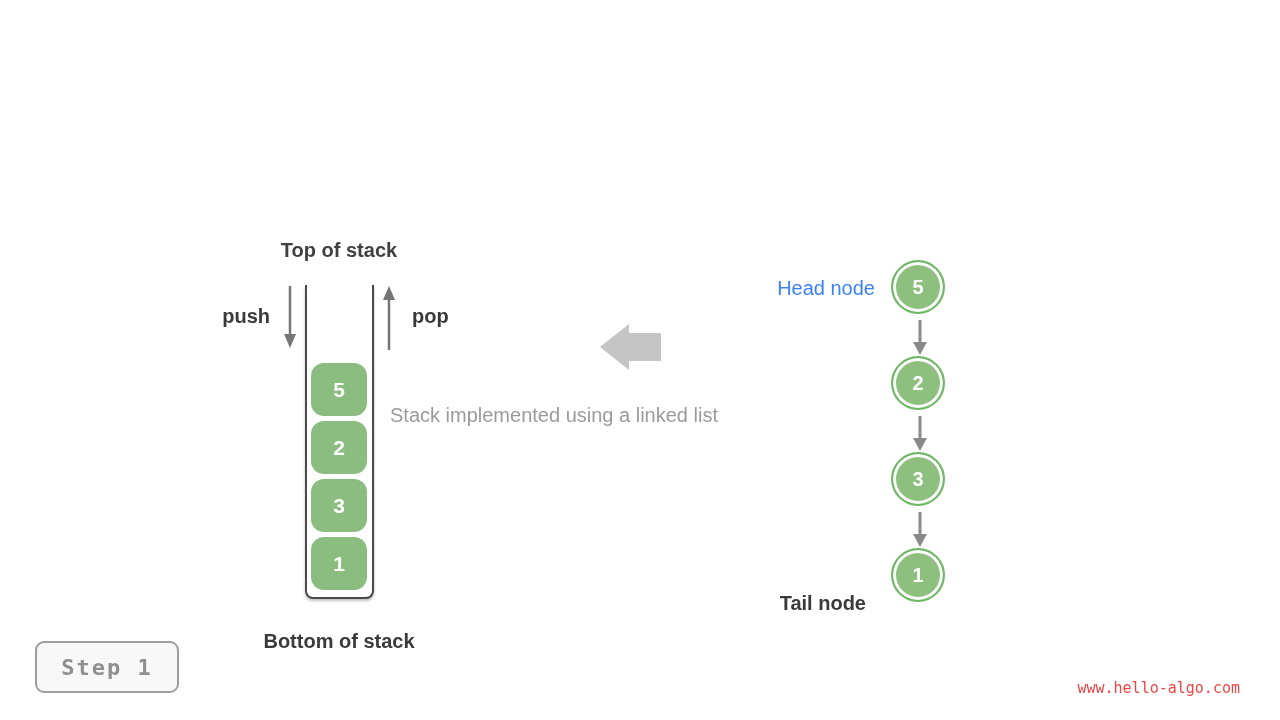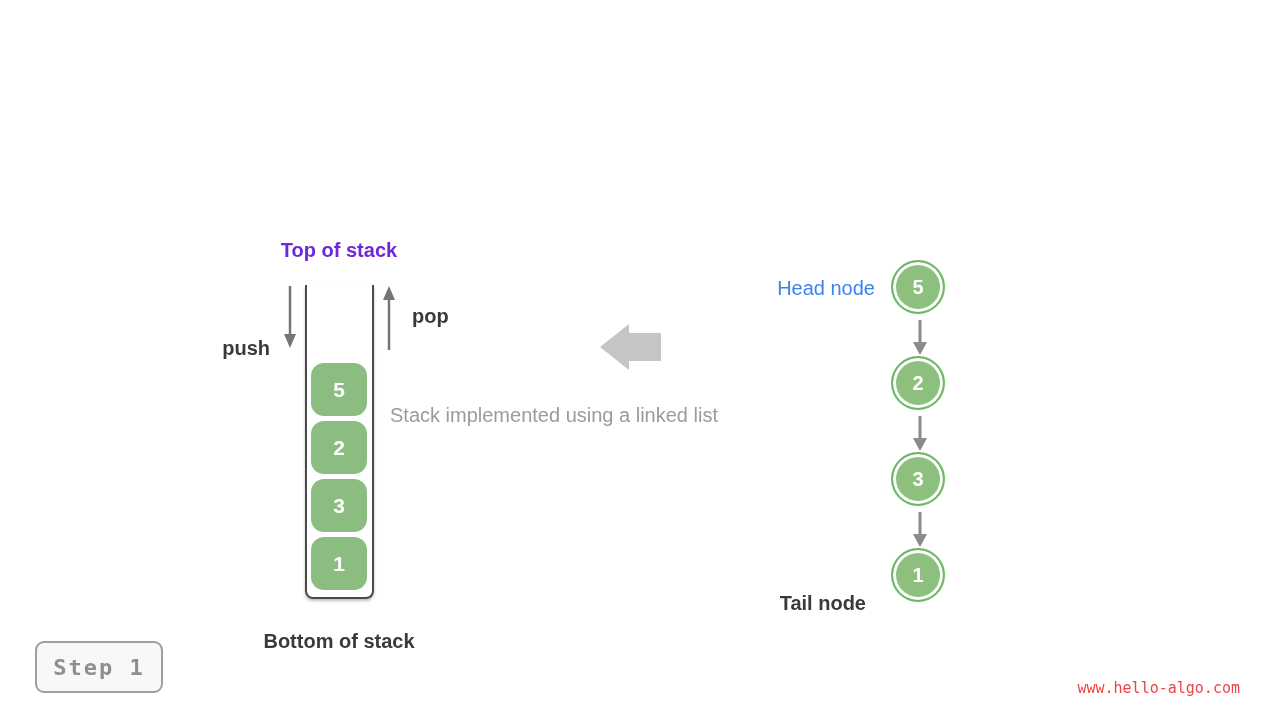--- a/index.html
+++ b/index.html
@@ -4,29 +4,29 @@
 <style>
   * { margin: 0; padding: 0; box-sizing: border-box; }
   html, body { width: 1280px; height: 720px; background: #ffffff; overflow: hidden; }
   body { font-family: "Liberation Sans", sans-serif; position: relative; }
 
   .abs { position: absolute; }
 
   
   .stack-top-label {
     left: 239px; top: 239px; width: 200px;
-    text-align: center; font-size: 20px; font-weight: bold; color: #6d28d9;
+    text-align: center; font-size: 20px; font-weight: bold; color: #404040;
   }
   .stack-bottom-label {
     left: 229px; top: 615px; width: 220px;
     text-align: center; font-size: 20px; font-weight: bold; color: #3a3a3a; margin-top: 15px;
   }
   .push-label {
     left: 180px; top: 305px; width: 90px;
-    text-align: right; font-size: 20px; font-weight: bold; color: #3a3a3a; margin-top: 32px;
+    text-align: right; font-size: 20px; font-weight: bold; color: #3a3a3a;
   }
   .pop-label {
     left: 412px; top: 305px; width: 90px;
     text-align: left; font-size: 20px; font-weight: bold; color: #3a3a3a;
   }
   .stack-container {
     left: 305px; top: 285px; width: 69px; height: 314px;
     border-left: 2px solid #4a4a4a;
     border-right: 2px solid #4a4a4a;
     border-bottom: 2px solid #4a4a4a;
@@ -75,21 +75,21 @@
     left: 675px; top: 277px; width: 200px;
     text-align: right; font-size: 20px; font-weight: normal; color: #3b82f6;
   }
   .tail-label {
     left: 666px; top: 563px; width: 200px;
     text-align: right; font-size: 20px; font-weight: bold; color: #3a3a3a; margin-top: 29px;
   }
 
   
   .step-badge {
-    left: 35px; top: 641px; width: 128px; height: 52px;
+    left: 35px; top: 641px; width: 144px; height: 52px;
     background: #f8f8f8;
     border: 2px solid #9e9e9e;
     border-radius: 9px;
     display: flex; align-items: center; justify-content: center;
     font-family: "DejaVu Sans Mono", monospace;
     font-size: 22px; font-weight: bold; color: #8f8f8f;
     letter-spacing: 2px;
   }
 
   

